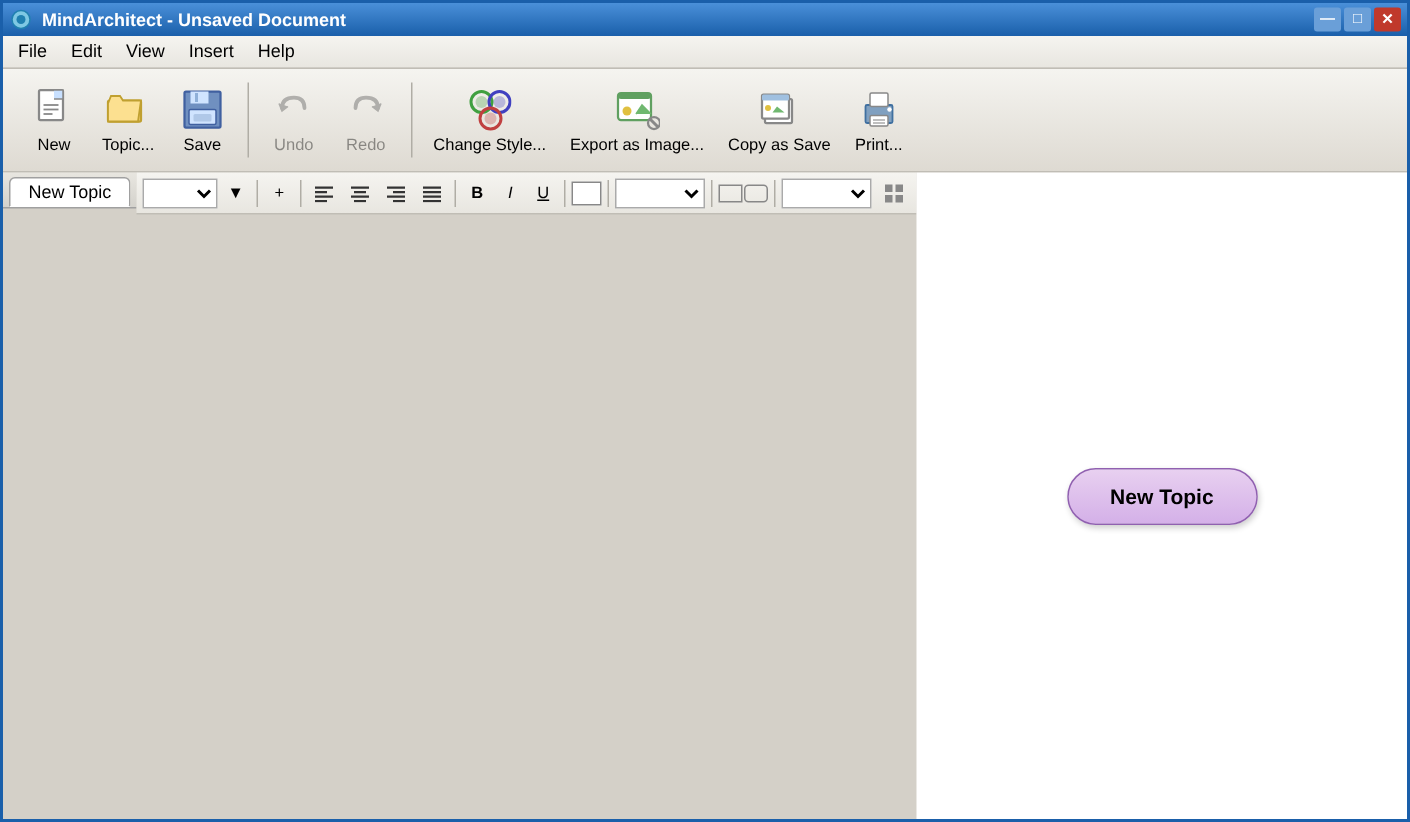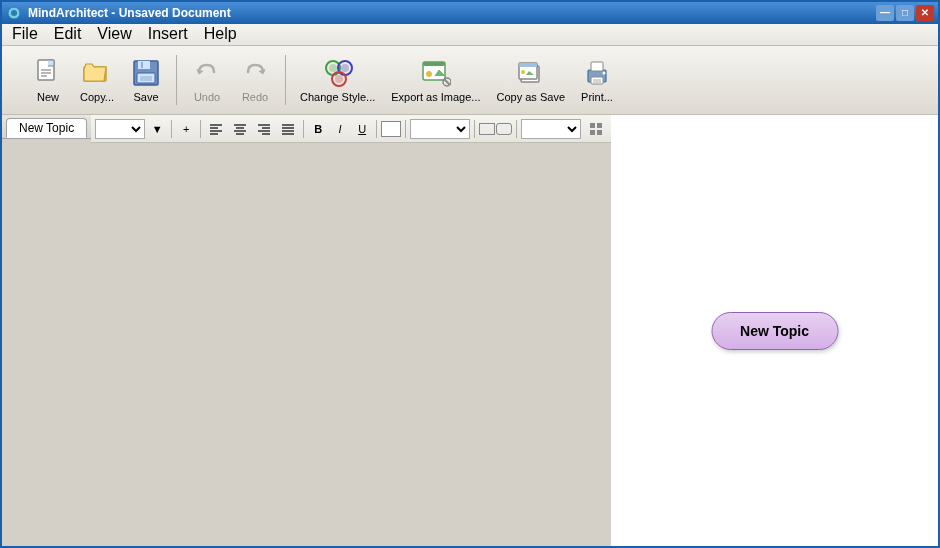--- a/index.html
+++ b/index.html
@@ -55,34 +55,34 @@
       background: linear-gradient(to bottom, #f5f4f0, #e8e6e0);
       height: 22px;
       display: flex;
       align-items: center;
       padding: 0 2px;
       border-bottom: 1px solid #c0bdb5;
     }
     .menu-item {
       padding: 2px 8px;
       cursor: pointer;
-      font-size: 16px;
+      font-size: 12px;
       color: #000;
       height: 100%;
       display: flex;
       align-items: center;
     }
 
     
     .toolbar {
       background: linear-gradient(to bottom, #f5f4f0, #dedad2);
       height: 70px;
       display: flex;
       align-items: center;
-      padding: 4px 24px;
+      padding: 4px 12px;
       gap: 4px;
       border-bottom: 1px solid #c0bdb5;
     }
     .toolbar-separator {
       width: 1px;
       height: 50px;
       background: #b0ada5;
       margin: 0 4px;
     }
     .toolbar-btn {
@@ -281,21 +281,21 @@
       <span>New</span>
     </div>
 
     <div class="toolbar-btn">
       <div class="toolbar-icon">
         <svg width="30" height="28" viewBox="0 0 30 28">
           <rect x="2" y="8" width="22" height="14" rx="1" fill="#f5d070" stroke="#c0a030" stroke-width="1.5"></rect>
           <path d="M2 10 L4 5 L10 5 L12 8 L24 8 L22 22 L2 22 Z" fill="#fce090" stroke="#c0a030" stroke-width="1.2"></path>
         </svg>
       </div>
-      <span>Copy...</span>
+      <span>Topic...</span>
     </div>
 
     <div class="toolbar-btn">
       <div class="toolbar-icon">
         <svg width="28" height="28" viewBox="0 0 28 28">
           <rect x="2" y="2" width="24" height="24" rx="1" fill="#7090c0" stroke="#4060a0" stroke-width="1.5"></rect>
           <rect x="6" y="2" width="12" height="8" fill="#d0e4ff"></rect>
           <rect x="9" y="3" width="2" height="6" fill="#90b0d8"></rect>
           <rect x="5" y="14" width="18" height="10" rx="1" fill="#d0e4ff" stroke="#4060a0" stroke-width="1"></rect>
           <rect x="8" y="17" width="12" height="5" rx="1" fill="#b0c8e8"></rect>

